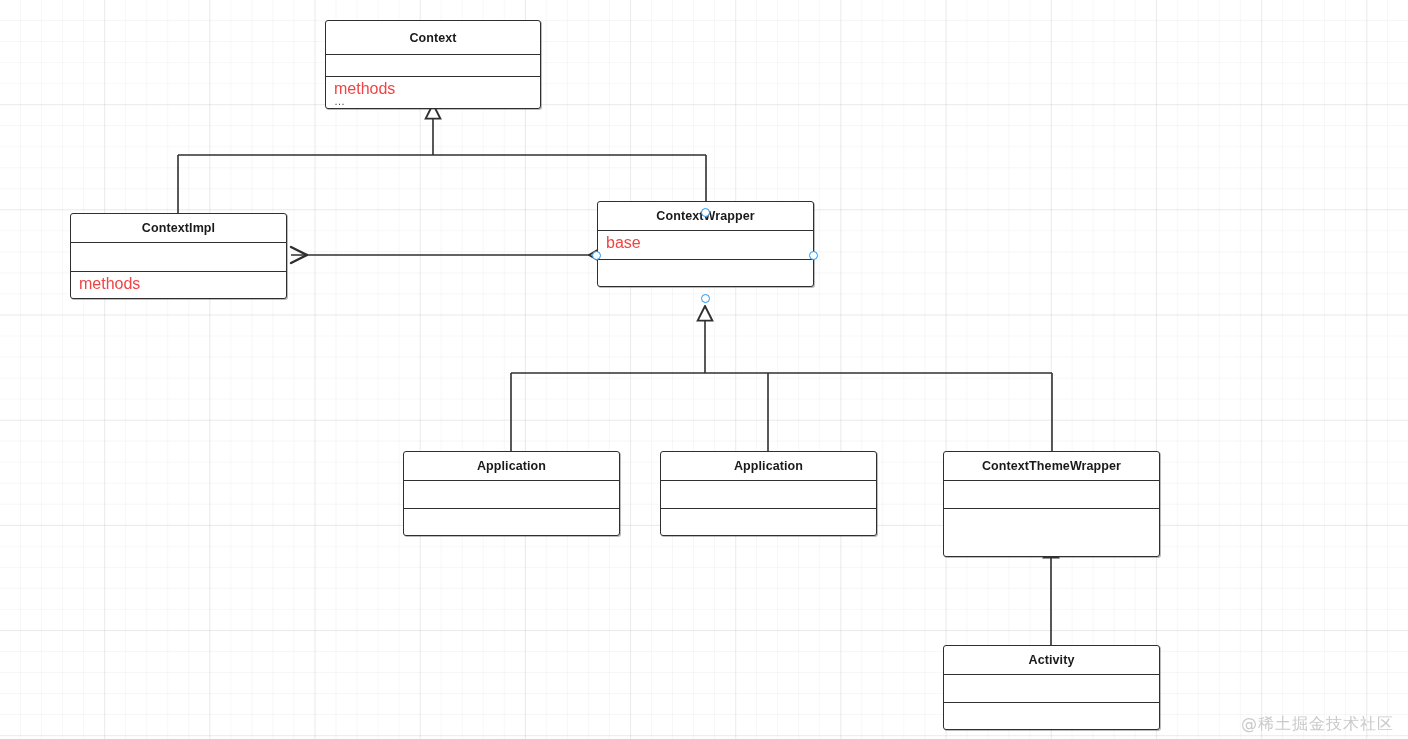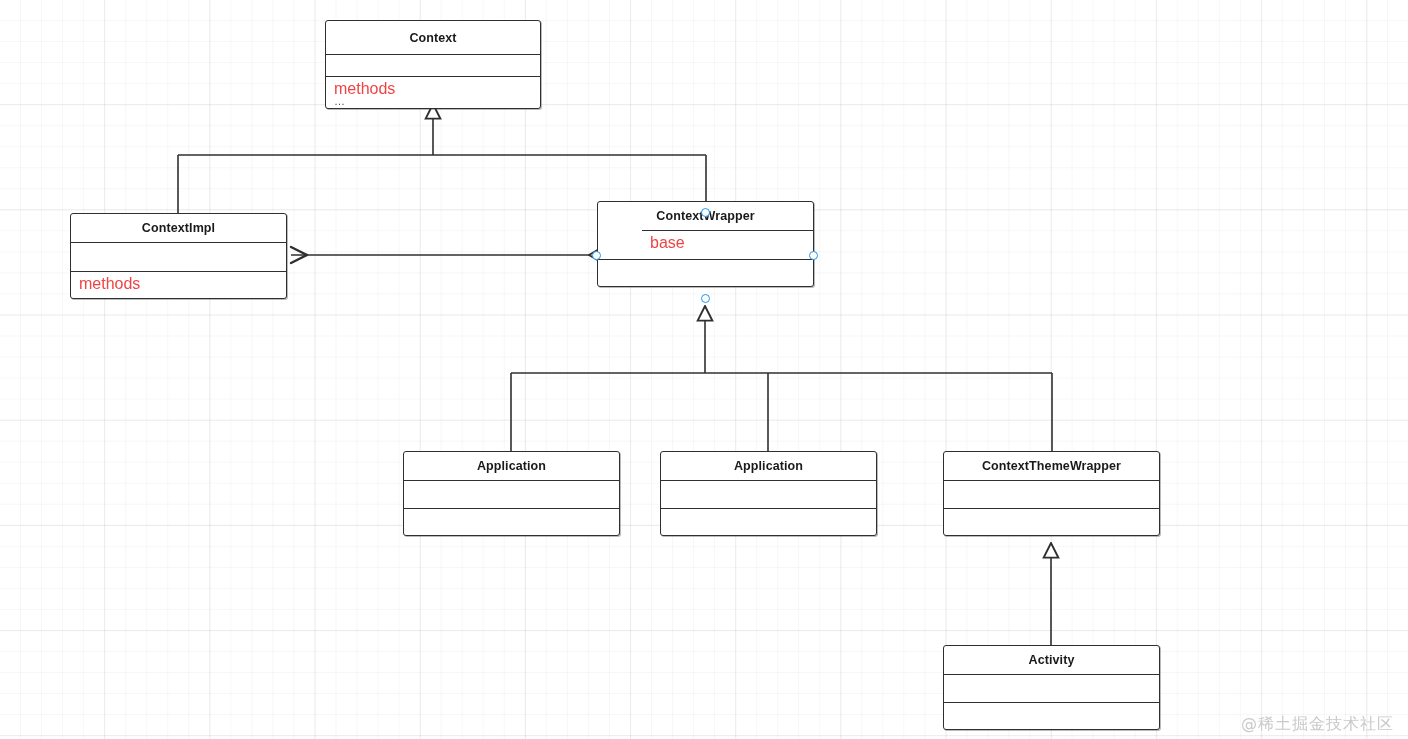--- a/index.html
+++ b/index.html
@@ -148,21 +148,21 @@
   <div class="uml-class" style="left:70px; top:213px; width:217px; height:86px;">
     <div class="uml-section uml-title" style="height:29px;">ContextImpl</div>
     <div class="uml-section uml-attrs" style="height:29px;"></div>
     <div class="uml-section uml-attrs" style="height:28px;">
       <div class="attr-line">methods</div>
     </div>
   </div>
 
   <div class="uml-class" style="left:597px; top:201px; width:217px; height:86px;">
     <div class="uml-section uml-title" style="height:29px;">ContextWrapper</div>
-    <div class="uml-section uml-attrs" style="height:29px;margin-left:44px;">
+    <div class="uml-section uml-attrs" style="height:29px;">
       <div class="attr-line">base</div>
     </div>
     <div class="uml-section uml-attrs" style="height:28px;"></div>
   </div>
 
   <div class="handle" style="left:705px; top:212px;"></div>
   <div class="handle" style="left:596px; top:255px;"></div>
   <div class="handle" style="left:813px; top:255px;"></div>
   <div class="handle" style="left:705px; top:298px;"></div>
 
@@ -171,21 +171,21 @@
     <div class="uml-section uml-attrs" style="height:28px;"></div>
     <div class="uml-section uml-attrs" style="height:27px;"></div>
   </div>
 
   <div class="uml-class" style="left:660px; top:451px; width:217px; height:85px;">
     <div class="uml-section uml-title" style="height:28px;">Application</div>
     <div class="uml-section uml-attrs" style="height:28px;"></div>
     <div class="uml-section uml-attrs" style="height:27px;"></div>
   </div>
 
-  <div class="uml-class" style="left:943px; top:451px; width:217px; height:85px;">
+  <div class="uml-class" style="left:943px; top:451px; width:217px; height:106px;">
     <div class="uml-section uml-title" style="height:28px;">ContextThemeWrapper</div>
     <div class="uml-section uml-attrs" style="height:28px;"></div>
     <div class="uml-section uml-attrs" style="height:27px;"></div>
   </div>
 
   <div class="uml-class" style="left:943px; top:645px; width:217px; height:85px;">
     <div class="uml-section uml-title" style="height:28px;">Activity</div>
     <div class="uml-section uml-attrs" style="height:28px;"></div>
     <div class="uml-section uml-attrs" style="height:27px;"></div>
   </div>

